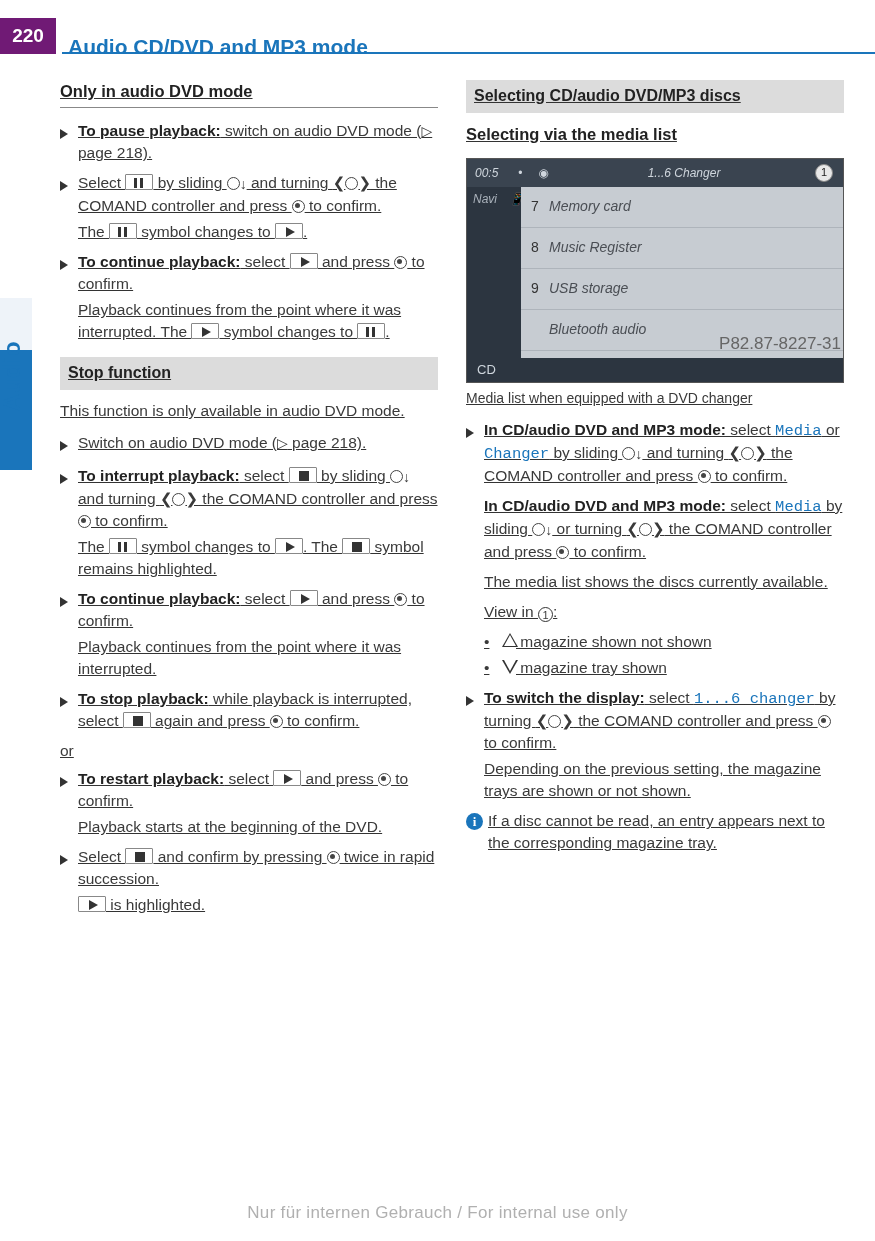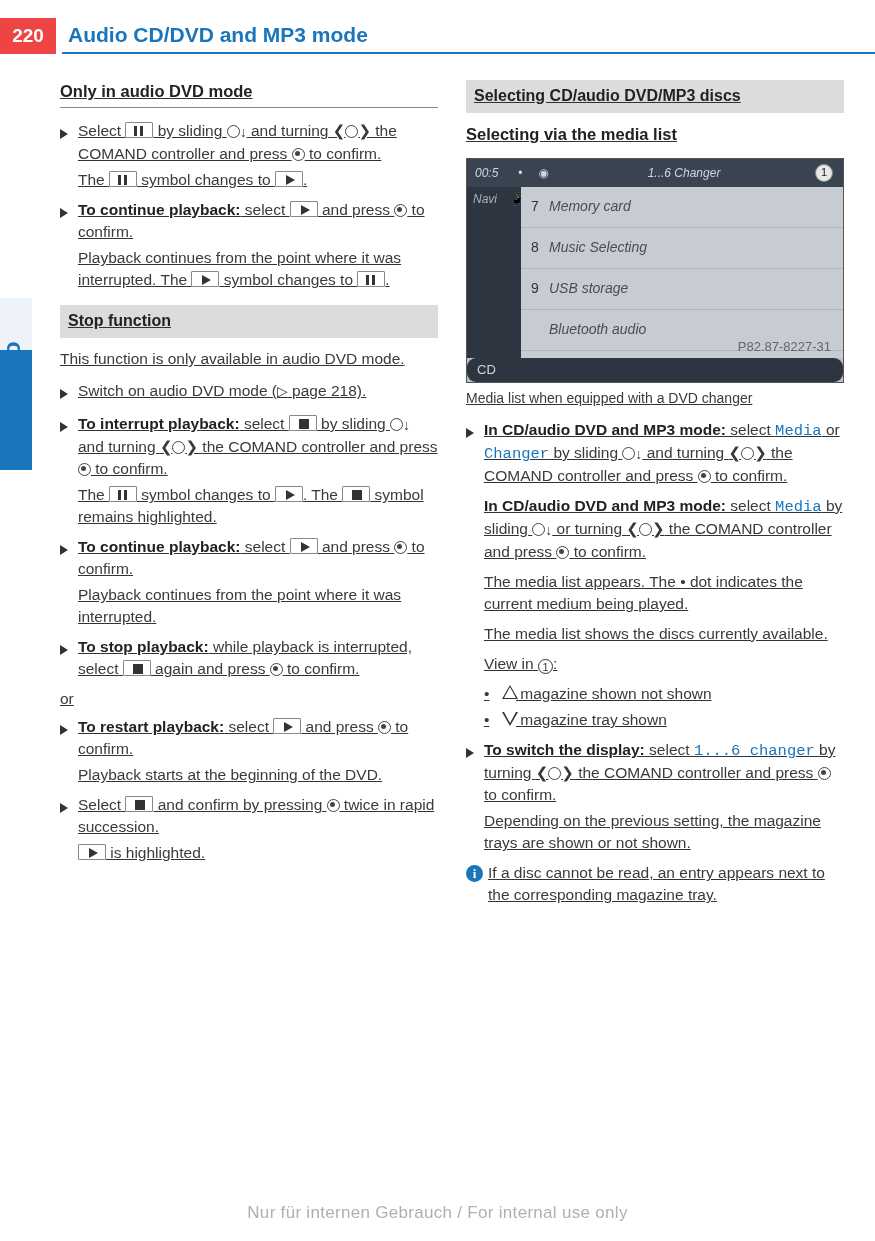--- a/index.html
+++ b/index.html
@@ -1,23 +1,23 @@
 <!DOCTYPE html>
 <html><head>
 <meta charset="utf-8">
 <style>
   * { box-sizing: border-box; margin: 0; padding: 0; }
   html, body { width: 875px; background: #fff; font-family: Arial, Helvetica, sans-serif; color: #333; }
   .page { position: relative; width: 875px; height: 1241px; }
 
   
   .hdr { position: absolute; left: 0; top: 18px; height: 36px; width: 875px; }
-  .page-num { position: absolute; left: 0; top: 0; width: 56px; height: 36px; background: #ef4444; color: #fff; font-weight: bold; font-size: 19px; display: flex; align-items: center; justify-content: center; }
+  .page-num { position: absolute; left: 0; top: 0; width: 56px; height: 36px; background: #701a75; color: #fff; font-weight: bold; font-size: 19px; display: flex; align-items: center; justify-content: center; }
   .hdr-bg { position: absolute; left: 62px; right: 0; top: 0; bottom: 0; background: #fff; border-bottom: 2px solid #1a75bb; }
-  .hdr-title2 { position: absolute; left: 68px; top: 0; height: 34px; display: flex; align-items: center; color: #1a75bb; font-weight: bold; font-size: 21px; }
+  .hdr-title2 { position: absolute; left: 68px; top: 12px; height: 34px; display: flex; align-items: center; color: #1a75bb; font-weight: bold; font-size: 21px; }
 
   
   .side-tab { position: absolute; left: 0; top: 350px; width: 32px; height: 120px; background: #1a75bb; }
   .side-tab::before { content: ''; position: absolute; left: 0; top: -52px; width: 32px; height: 52px; background: #eef3f9; }
   .side-label { position: absolute; left: -48px; top: 362px; width: 120px; transform: rotate(-90deg); transform-origin: center; color: #1a75bb; font-weight: bold; font-size: 24px; text-align: center; letter-spacing: 0.5px; }
 
   
   .cols { position: absolute; left: 60px; top: 80px; width: 790px; height: 1080px; display: flex; gap: 28px; text-decoration: underline; }
   .col { width: 378px; font-size: 15.5px; line-height: 1.42; color: #3a3a3a; }
 
@@ -64,22 +64,22 @@
   .shot { width: 100%; height: 225px; background: #b8c0c9; border: 1px solid #555; position: relative; margin-bottom: 6px; overflow: hidden; }
   .shot-top { position: absolute; left: 0; right: 0; top: 0; height: 28px; background: #3a4450; color: #cfd6dd; font-size: 12px; display: flex; align-items: center; gap: 8px; }
   .shot-top .time { padding: 0 8px; font-style: italic; }
   .shot-top .mid { flex: 1; text-align: center; font-style: italic; }
   .shot-top .circ { margin-right: 10px; width: 18px; height: 18px; border: 1.5px solid #888; color: #222; border-radius: 50%; background: #e8e8e8; display: flex; align-items: center; justify-content: center; font-size: 11px; font-style: normal; }
   .shot-side { position: absolute; left: 0; top: 28px; bottom: 24px; width: 54px; background: #2c3540; color: #aab2bb; font-size: 12px; display: flex; flex-direction: row; }
   .shot-side div { padding: 4px 6px; font-style: italic; }
   .shot-list { position: absolute; left: 54px; right: 0; top: 28px; bottom: 24px; background: #c7ccd2; font-style: italic; color: #4a4e54; font-size: 14px; }
   .shot-list div { padding: 10px 10px; border-bottom: 1px solid #aeb4bb; }
   .shot-list .num { display: inline-block; width: 18px; color: #333; font-style: normal; }
-  .shot-bot { position: absolute; left: 0; right: 0; bottom: 0; height: 24px; background: #2c3540; color: #cfd6dd; font-size: 13px; padding-left: 10px; display: flex; align-items: center; border-radius: 9px; }
-  .shot-ref { position: absolute; right: 12px; bottom: 26px; color: #666; font-size: 13px; }
+  .shot-bot { position: absolute; left: 0; right: 0; bottom: 0; height: 24px; background: #2c3540; color: #cfd6dd; font-size: 13px; padding-left: 10px; display: flex; align-items: center; }
+  .shot-ref { position: absolute; right: 2px; bottom: 26px; color: #666; font-size: 17px; }
   .caption { font-size: 14px; margin-bottom: 10px; }
 
   .footer { position: absolute; left: 0; right: 0; bottom: 18px; text-align: center; color: #b0b0b0; font-size: 17px; letter-spacing: 0.3px; font-family: Arial, sans-serif; }
 </style>
 </head>
 <body>
 <div class="page">
 
 <div class="hdr">
   <div class="page-num">220</div>
@@ -88,20 +88,26 @@
 </div>
 
 <div class="side-tab"></div>
 <div class="side-label">Audio</div>
 
 <div class="cols">
 
   <div class="col">
     <div class="h3">Only in audio DVD mode</div>
 
+    <div class="step">
+      <div class="mk"><span class="tri-mark"></span></div>
+      <div class="bd">
+        <span class="bold">To pause playback:</span><span> switch on audio DVD mode (</span><span class="refmark">▷</span><span> page 218).</span>
+      </div>
+    </div>
 
     <div class="step">
       <div class="mk"><span class="tri-mark"></span></div>
       <div class="bd">
         <span>Select </span><span class="key pause"></span><span> by sliding </span><span class="ring"></span><span class="glyph">↓</span><span> and turning </span><span class="bracket">❮</span><span class="ring"></span><span class="bracket">❯</span><span> the COMAND controller and press </span><span class="knob"></span><span> to confirm.</span>
         <div style="height:4px"></div>
         <span>The </span><span class="key pause"></span><span> symbol changes to </span><span class="key play"></span><span>.</span>
       </div>
     </div>
 
@@ -184,40 +190,39 @@
       </div>
       <div class="shot-side">
         <div>Navi</div>
         <div>📱</div>
         <div>📁</div>
         <div>🔌</div>
         <div>☎</div>
       </div>
       <div class="shot-list">
         <div><span class="num">7</span><span>Memory card</span></div>
-        <div><span class="num">8</span><span>Music Selecting</span></div>
+        <div><span class="num">8</span><span>Music Register</span></div>
         <div><span class="num">9</span><span>USB storage</span></div>
         <div><span class="num"></span><span>Bluetooth audio</span></div>
       </div>
       <div class="shot-bot">CD</div>
       <div class="shot-ref">P82.87-8227-31</div>
     </div>
     <div class="caption">Media list when equipped with a DVD changer</div>
 
     <div class="step">
       <div class="mk"><span class="tri-mark"></span></div>
       <div class="bd">
         <span class="bold">In CD/audio DVD and MP3 mode:</span><span> select </span><span class="mono">Media</span><span> or </span><span class="mono">Changer</span><span> by sliding </span><span class="ring"></span><span class="glyph">↓</span><span> and turning </span><span class="bracket">❮</span><span class="ring"></span><span class="bracket">❯</span><span> the COMAND controller and press </span><span class="knob"></span><span> to confirm.</span>
       </div>
     </div>
 
     <div class="sub">
       <span class="bold">In CD/audio DVD and MP3 mode:</span><span> select </span><span class="mono">Media</span><span> by sliding </span><span class="ring"></span><span class="glyph">↓</span><span> or turning </span><span class="bracket">❮</span><span class="ring"></span><span class="bracket">❯</span><span> the COMAND controller and press </span><span class="knob"></span><span> to confirm.</span>
     </div>
-    <div class="sub">The media list appears. The • dot indicates the current medium being played.</div>
     <div class="sub">The media list shows the discs currently available.</div>
     <div class="sub">
       <span>View in </span><span class="circ1">1</span><span>:</span>
     </div>
 
     <div class="bulleted">
       <span class="dot">•</span>
       <div><span class="key triup outline" style="border:none;min-width:18px"></span><span> magazine shown not shown</span></div>
     </div>
     <div class="bulleted">

